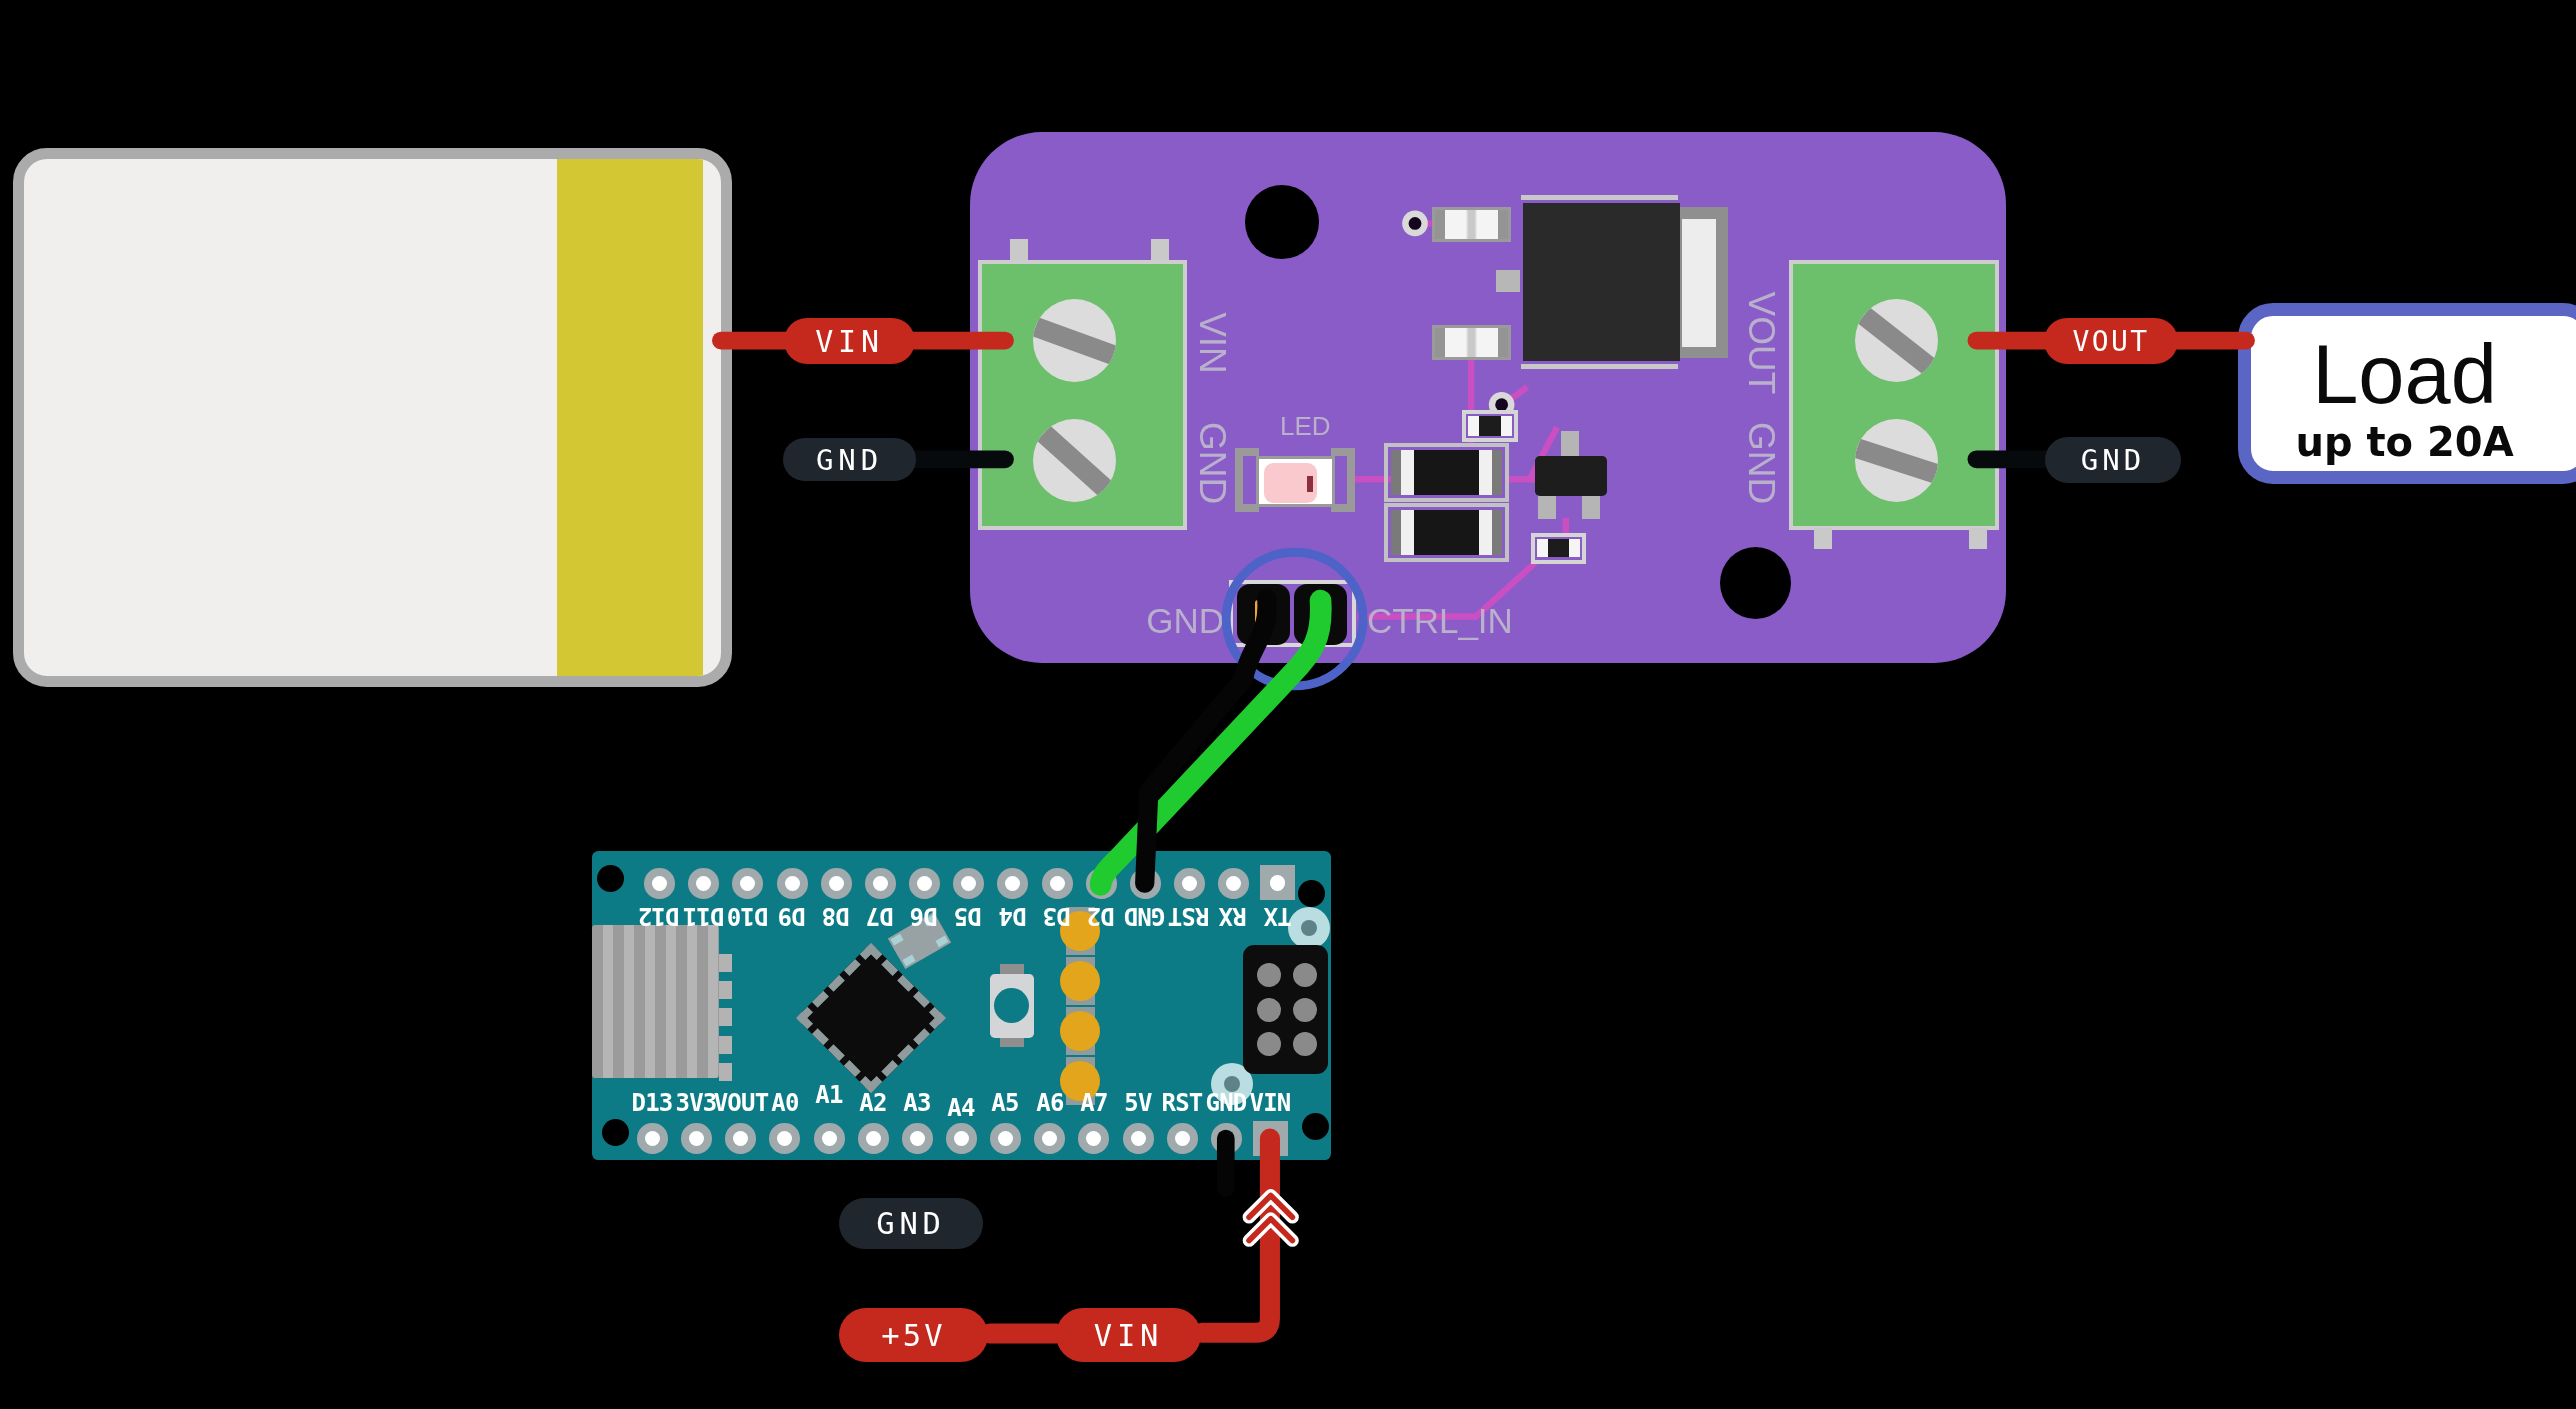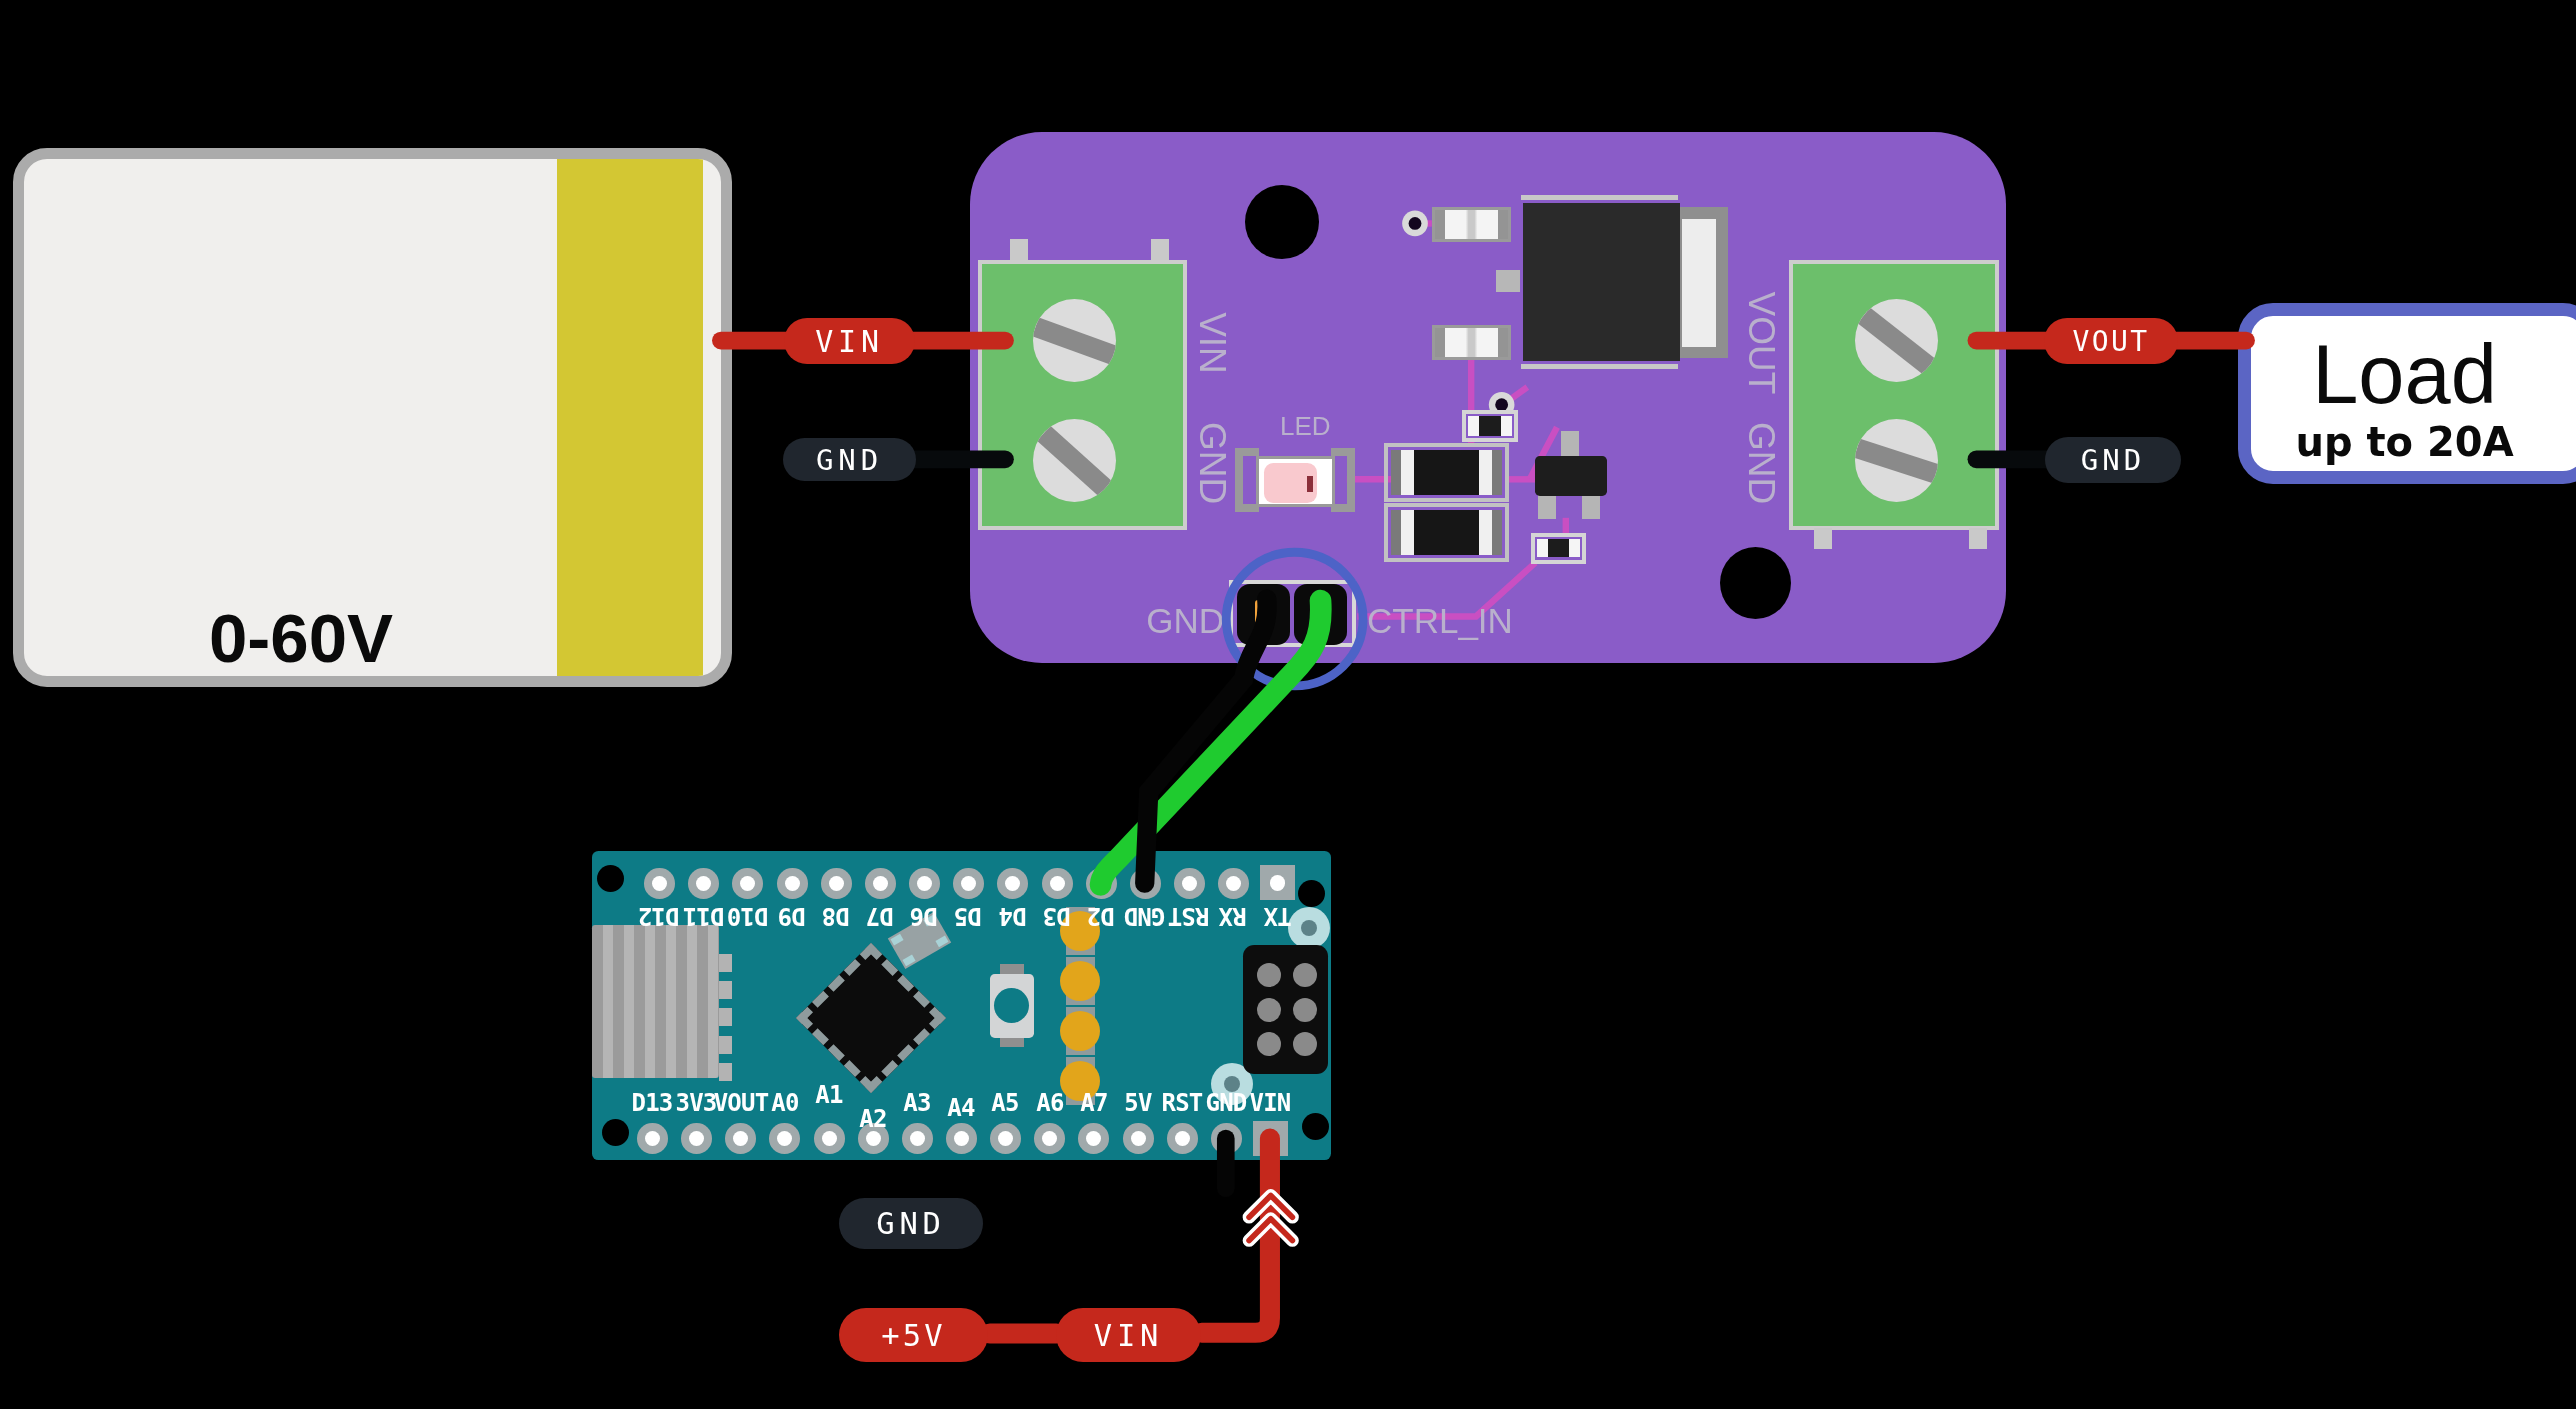--- a/index.html
+++ b/index.html
@@ -74,21 +74,20 @@
   svg.wires{position:absolute;left:0;top:0;z-index:8;}
   .zlow{z-index:2;}
 </style>
 </head>
 <body>
 
 <div class="canvas">
 
   <div class="abs power zlow">
     <div class="abs power-stripe"></div>
-    <div class="abs power-sub">0-60V</div>
   </div>
 
   <div class="abs module zlow">
 
     <svg class="abs" width="1036" height="531" viewBox="0 0 1290 662" style="left:0;top:0;">
       <g stroke="#c94fc2" stroke-width="8" fill="none">
         <path d="M469,433 H526"></path>
         <path d="M670,433 H704"></path>
         <path d="M624,284 V389"></path>
         <path d="M697,433 L731,368"></path>
@@ -312,21 +311,21 @@
         <i></i>
       </div>
       <div class="pin-label" style="left: 193px; top: 238px;">A0</div>
       <div class="pin" style="left: 222px; top: 272px;">
         <i></i>
       </div>
       <div class="pin-label" style="left: 237px; top: 230px;">A1</div>
       <div class="pin" style="left: 266px; top: 272px;">
         <i></i>
       </div>
-      <div class="pin-label" style="left: 281px; top: 254px;">A2</div>
+      <div class="pin-label" style="left: 281px; top: 238px;">A2</div>
       <div class="pin" style="left: 310px; top: 272px;">
         <i></i>
       </div>
       <div class="pin-label" style="left: 325px; top: 238px;">A3</div>
       <div class="pin" style="left: 354px; top: 272px;">
         <i></i>
       </div>
       <div class="pin-label" style="left: 369px; top: 243px;">A4</div>
       <div class="pin" style="left: 398px; top: 272px;">
         <i></i>

